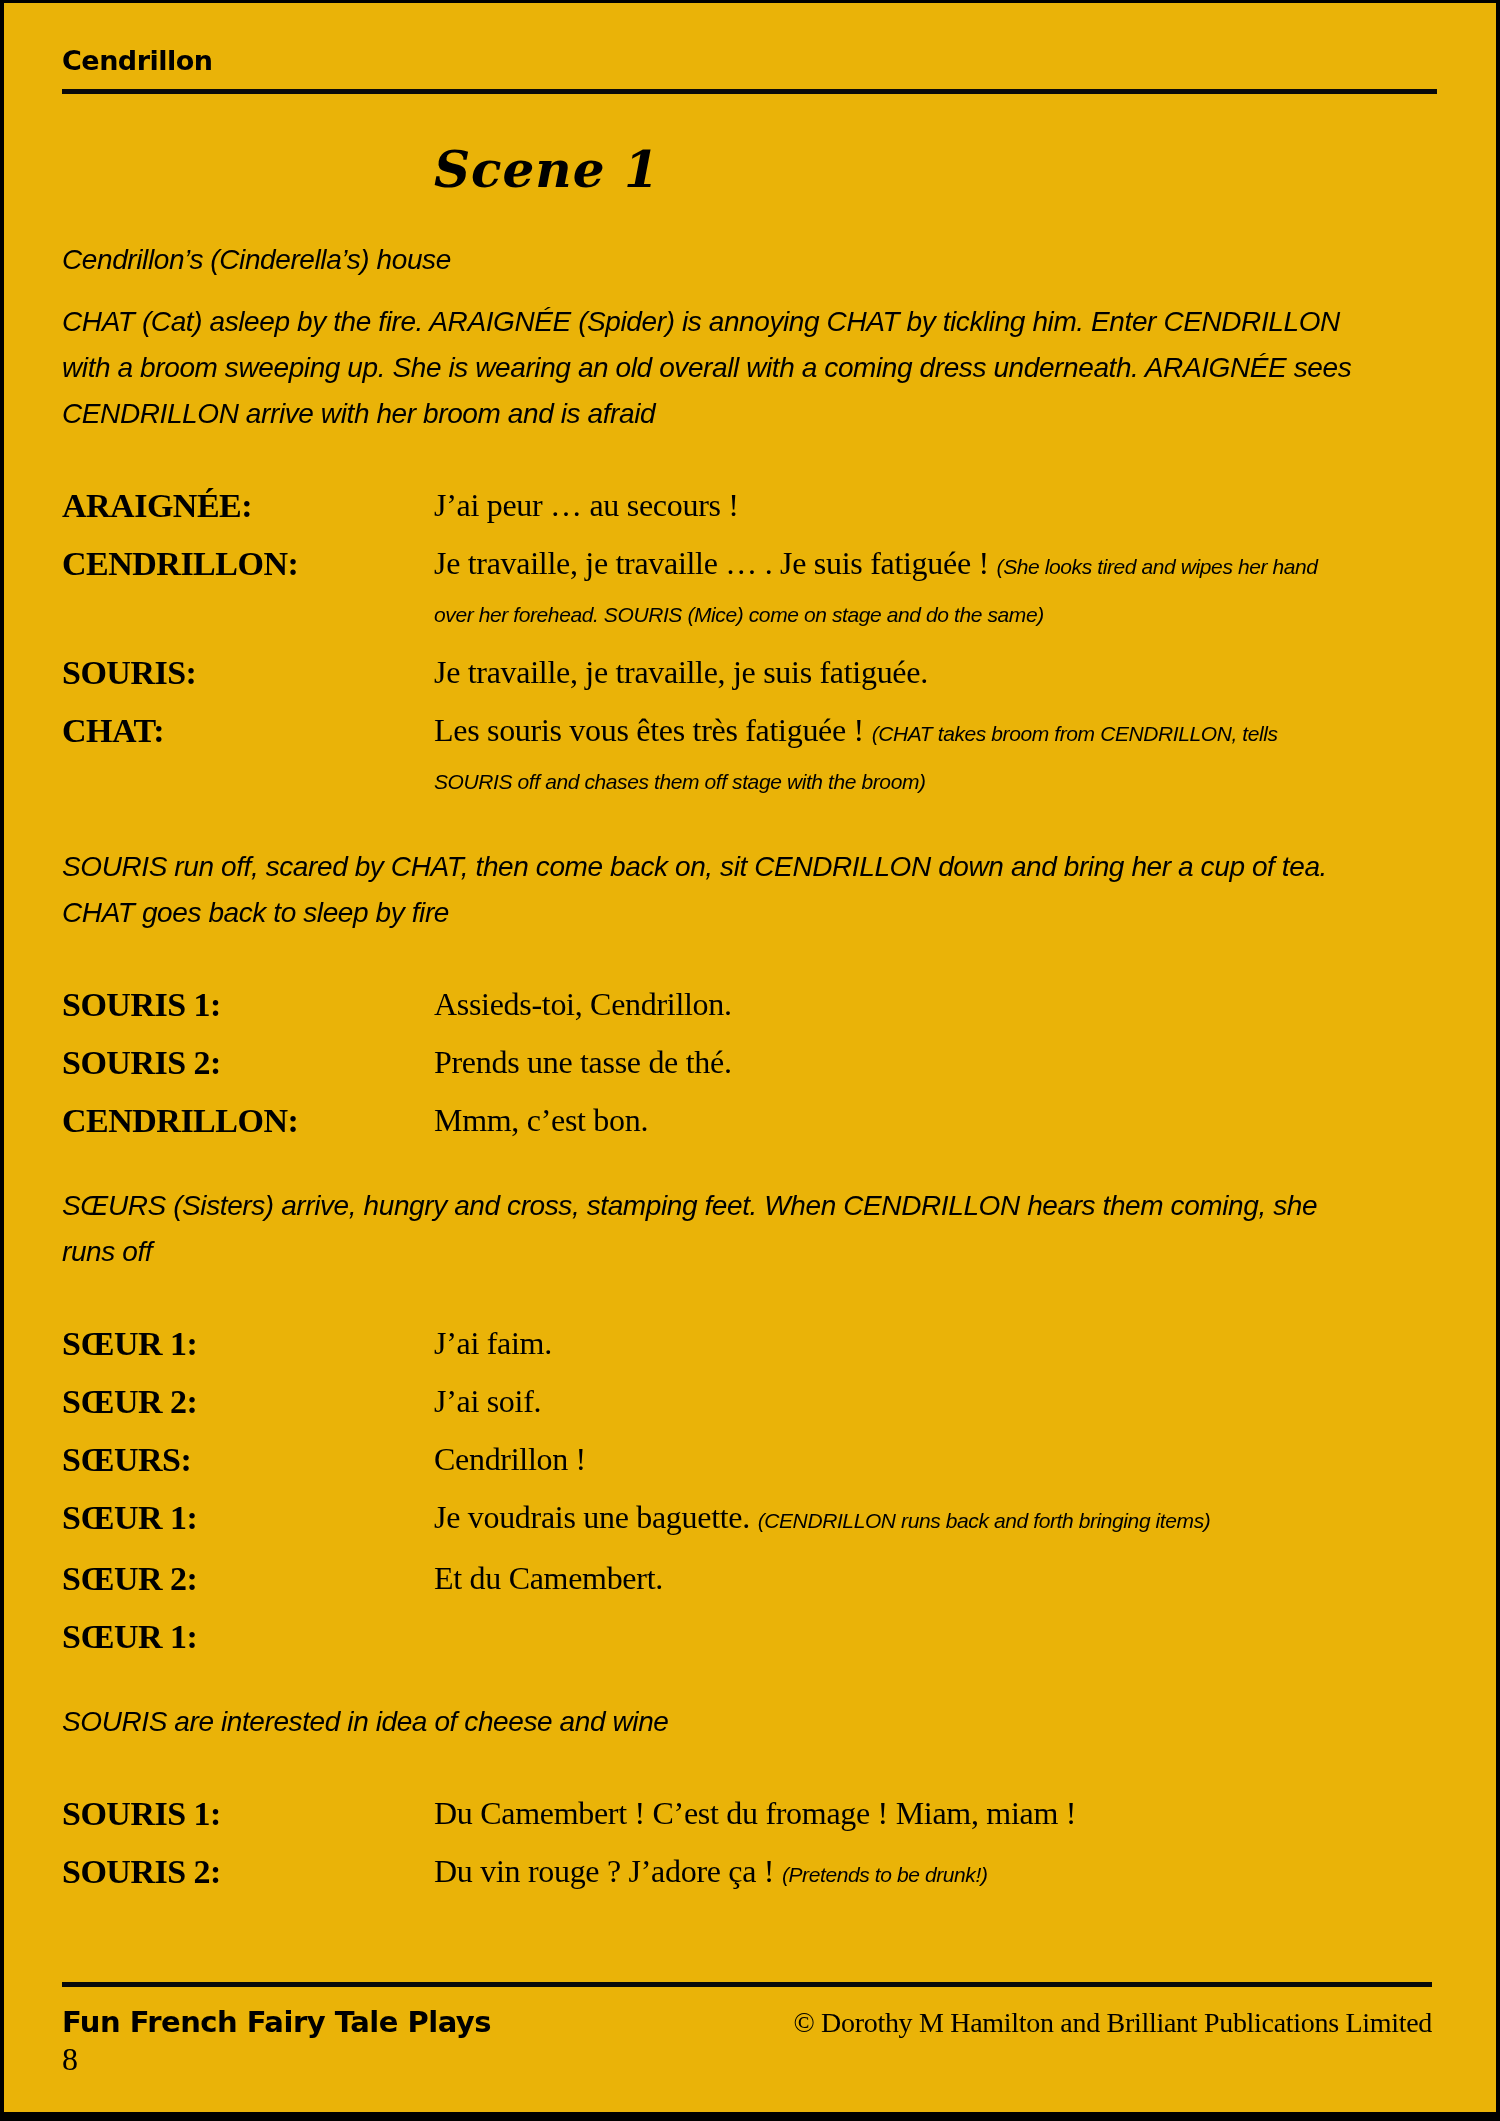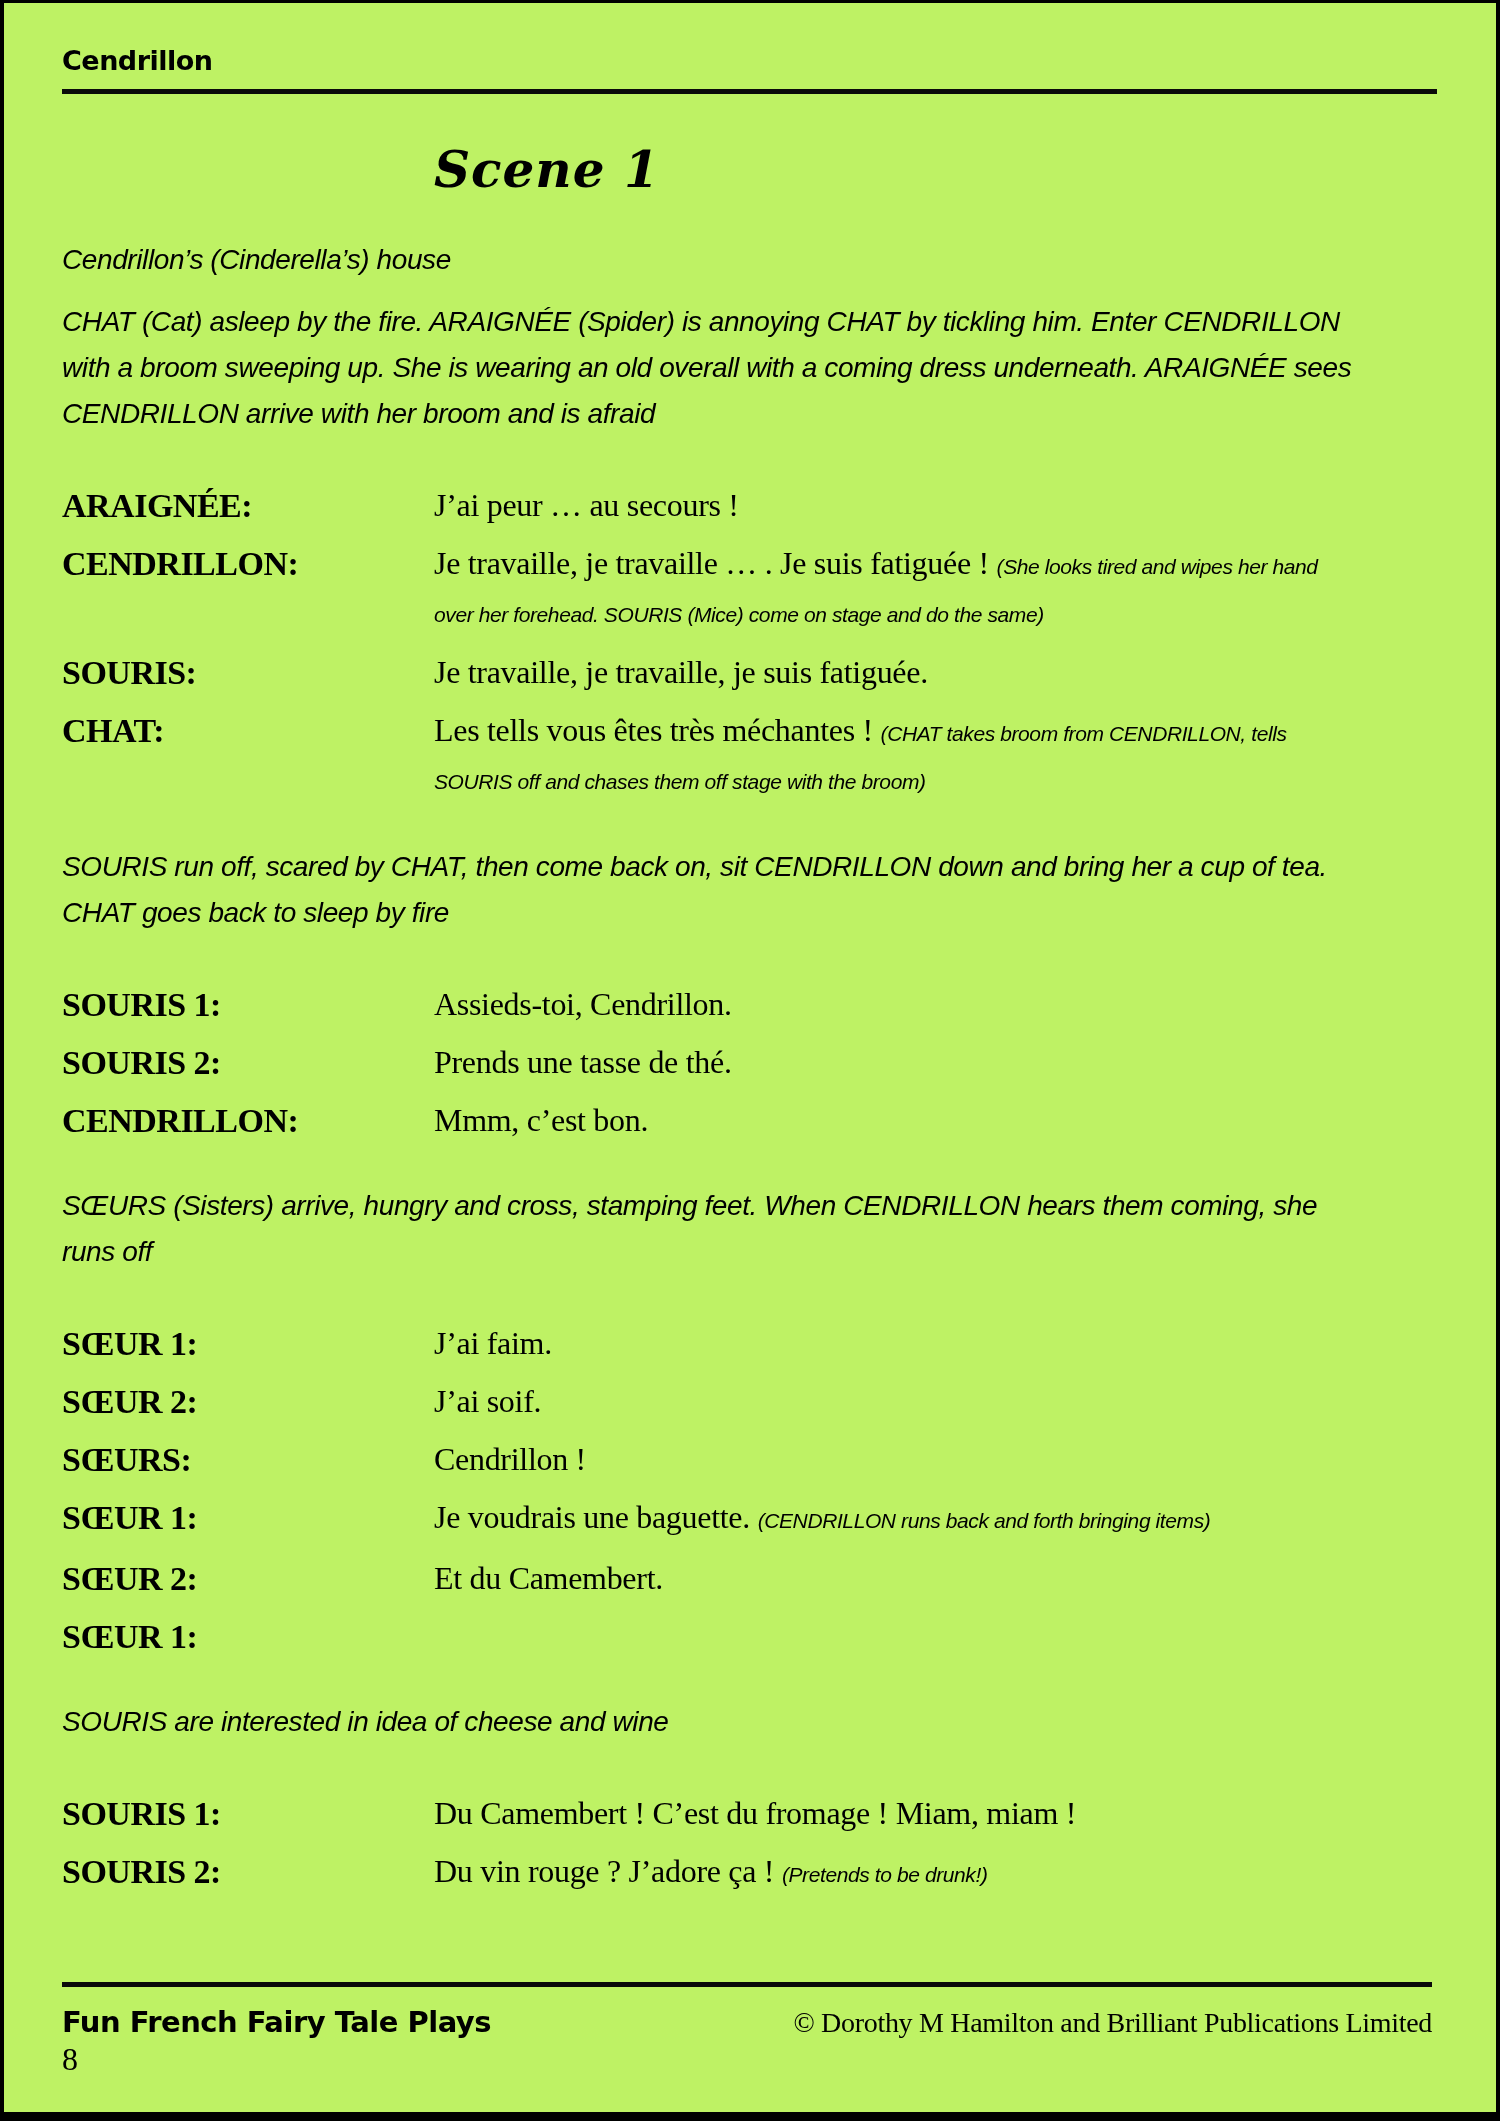--- a/index.html
+++ b/index.html
@@ -1,20 +1,20 @@
 <!DOCTYPE html>
 <html><head>
 <meta charset="utf-8">
 <style>
   html, body { margin: 0; padding: 0; background: #e8e8e8; }
   .page {
     position: relative;
     width: 1500px;
     height: 2121px;
-    background: #bef264;
+    background: #eab308;
     color: #000;
     box-sizing: border-box;
     border-left: 4px solid #000;
     border-top: 3px solid #000;
     border-right: 4px solid #000;
     border-bottom: 9px solid #000;
     overflow: hidden;
     font-family: "Liberation Serif", serif;
   }
   .content { padding: 0 48px 0 58px; }
@@ -127,21 +127,21 @@
     <div class="speech"><span>Je travaille, je travaille … . Je suis fatiguée ! </span><span class="note">(She looks tired and wipes her hand over her forehead. SOURIS (Mice) come on stage and do the same)</span></div>
   </div>
 
   <div class="dialogue">
     <div class="speaker">SOURIS:</div>
     <div class="speech"><span>Je travaille, je travaille, je suis fatiguée.</span></div>
   </div>
 
   <div class="dialogue">
     <div class="speaker">CHAT:</div>
-    <div class="speech"><span>Les tells vous êtes très méchantes ! </span><span class="note">(CHAT takes broom from CENDRILLON, tells SOURIS off and chases them off stage with the broom)</span></div>
+    <div class="speech"><span>Les souris vous êtes très fatiguée ! </span><span class="note">(CHAT takes broom from CENDRILLON, tells SOURIS off and chases them off stage with the broom)</span></div>
   </div>
 
   <div class="direction">SOURIS run off, scared by CHAT, then come back on, sit CENDRILLON down and bring her a cup of tea. CHAT goes back to sleep by fire</div>
 
   <div class="dialogue">
     <div class="speaker">SOURIS 1:</div>
     <div class="speech"><span>Assieds-toi, Cendrillon.</span></div>
   </div>
 
   <div class="dialogue">

